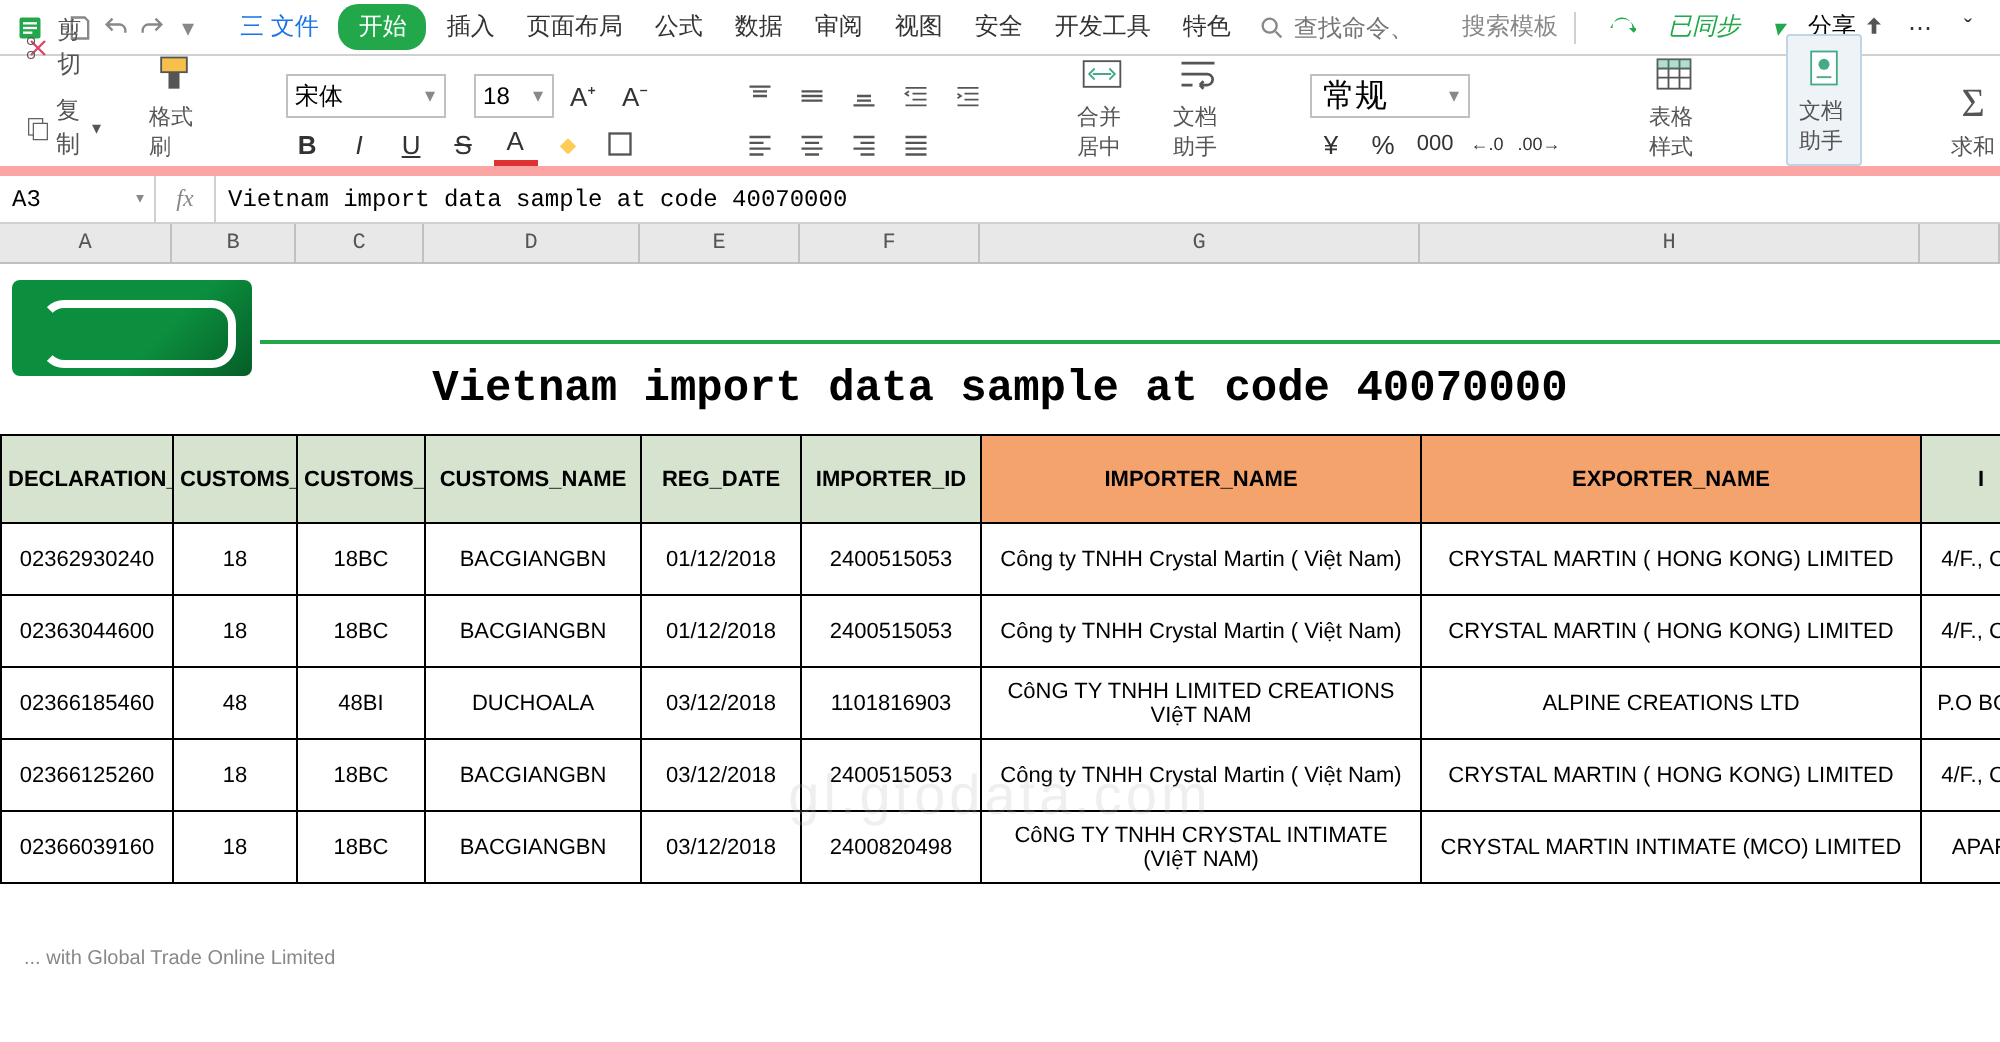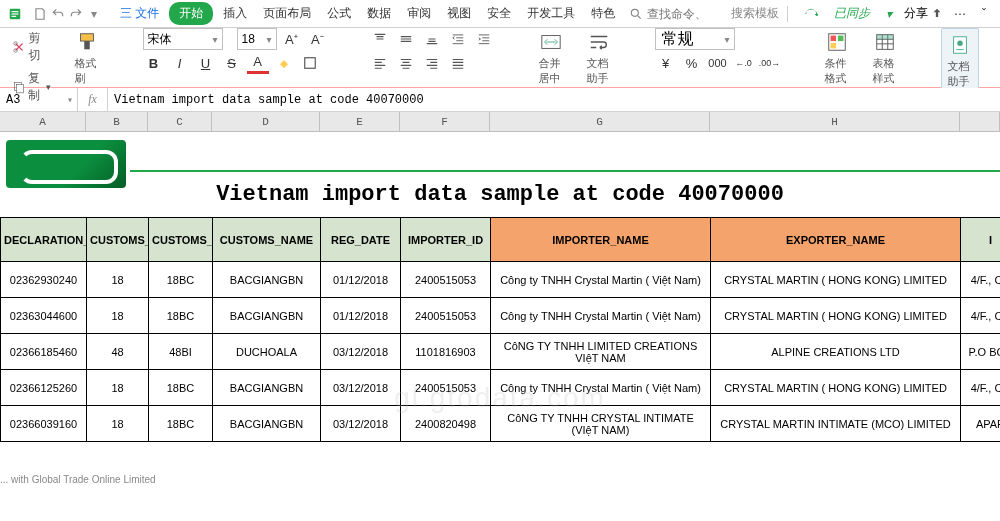--- a/index.html
+++ b/index.html
@@ -14,21 +14,21 @@
 .search-box { margin-left: auto; display: flex; align-items: center; gap: 4px; color: #888; }
 .search-inp { border: none; outline: none; font-size: 12px; width: 80px; color: #888; }
 .sync { color: #22a74b; display: flex; align-items: center; gap: 16px; margin-left: 8px; font-style: italic; }
 .share { margin-left: 8px; display: flex; align-items: center; gap: 2px; }
 .mini-icon { display: inline-flex; width: 14px; height: 14px; fill: currentColor; }
 .doc-icon { margin-right: 6px; color: #22a74b; }
 .undo-redo { display: flex; gap: 2px; margin-right: 8px; }
 .ur-btn { width: 16px; height: 16px; display: flex; align-items: center; justify-content: center; color: #888; cursor: pointer; }
 
 
-.ribbon { height: 60px; display: flex; align-items: flex-start; padding: 0 8px; gap: 16px; border-bottom: 1px solid #fca5a5; background: #fff; }
+.ribbon { height: 60px; display: flex; align-items: flex-end; padding: 0 8px; gap: 16px; border-bottom: 5px solid #fca5a5; background: #fff; }
 .rib-group { display: flex; flex-direction: column; gap: 2px; }
 .rib-row { display: flex; align-items: center; gap: 4px; }
 .rib-btn { display: flex; align-items: center; gap: 2px; padding: 2px 4px; cursor: pointer; color: #555; font-size: 12px; }
 .rib-btn .ic { width: 16px; height: 16px; display: flex; align-items: center; justify-content: center; }
 .rib-sep { width: 1px; height: 44px; background: #e0e0e0; margin: 0 4px; }
 .font-sel { border: 1px solid #c0c0c0; height: 22px; font-size: 12px; padding: 0 18px 0 4px; background: #fff; cursor: pointer; display: flex; align-items: center; position: relative; }
 .font-sel::after { content: "▾"; position: absolute; right: 4px; font-size: 10px; color: #888; }
 .font-name { width: 80px; }
 .font-size { width: 40px; }
 .fmt-btn { width: 22px; height: 22px; display: flex; align-items: center; justify-content: center; cursor: pointer; color: #333; font-size: 13px; }
@@ -61,21 +61,21 @@
 .green-line { height: 2px; background: #22a74b; margin-left: 130px; margin-right: 0; margin-top: -22px; }
 
 .title-row { text-align: center; font-family: "Courier New", monospace; font-weight: bold; font-size: 22px; padding: 10px 0; }
 
 
 .tbl { border-collapse: collapse; width: 100%; table-layout: fixed; }
 .tbl th, .tbl td { border: 1px solid #000; font-size: 11px; padding: 4px 3px; text-align: center; overflow: hidden; vertical-align: middle; }
 .tbl th { background: #d5e3cf; font-weight: bold; height: 44px; }
 .tbl th.orange { background: #f4a36c; }
 .tbl td { height: 36px; font-family: Arial, sans-serif; }
-.footer-txt { color: #888; font-size: 10px; padding: 2px 0; }
+.footer-txt { color: #888; font-size: 10px; padding: 2px 12px; }
 
 
 .watermark { position: absolute; top: 250px; left: 0; right: 0; text-align: center; font-size: 28px; color: rgba(180,180,180,0.22); font-family: Arial; letter-spacing: 2px; pointer-events: none; z-index: 5; }
 </style>
 </head>
 <body>
 
 <div class="menubar">
   <span class="mini-icon doc-icon">
     <svg viewBox="0 0 24 24">
@@ -288,31 +288,20 @@
     </div>
     <div class="rib-row">
       <span class="fmt-btn">¥</span>
       <span class="fmt-btn">%</span>
       <span class="fmt-btn" style="font-size:11px">000</span>
       <span class="fmt-btn" style="font-size:9px">←.0</span>
       <span class="fmt-btn" style="font-size:9px">.00→</span>
     </div>
   </div>
   <div class="rib-sep"></div>
-  <div class="big-btn">
-    <span class="bic">
-        <svg viewBox="0 0 24 24" width="24" height="22">
-          <rect x="3" y="3" width="18" height="18" fill="none" stroke="#555"></rect>
-          <rect x="5" y="5" width="6" height="6" fill="#e55"></rect>
-          <rect x="13" y="5" width="6" height="6" fill="#5b5"></rect>
-          <rect x="5" y="13" width="6" height="6" fill="#fc5"></rect>
-        </svg>
-      </span>
-    <span>条件格式</span>
-  </div>
   <div class="big-btn">
     <span class="bic">
         <svg viewBox="0 0 24 24" width="24" height="22">
           <rect x="3" y="4" width="18" height="16" fill="none" stroke="#555"></rect>
           <path d="M3 9h18M3 14h18M9 4v16M15 4v16" stroke="#555"></path>
           <rect x="3" y="4" width="18" height="5" fill="#4a8" opacity="0.4"></rect>
         </svg>
       </span>
     <span>表格样式</span>
   </div>

